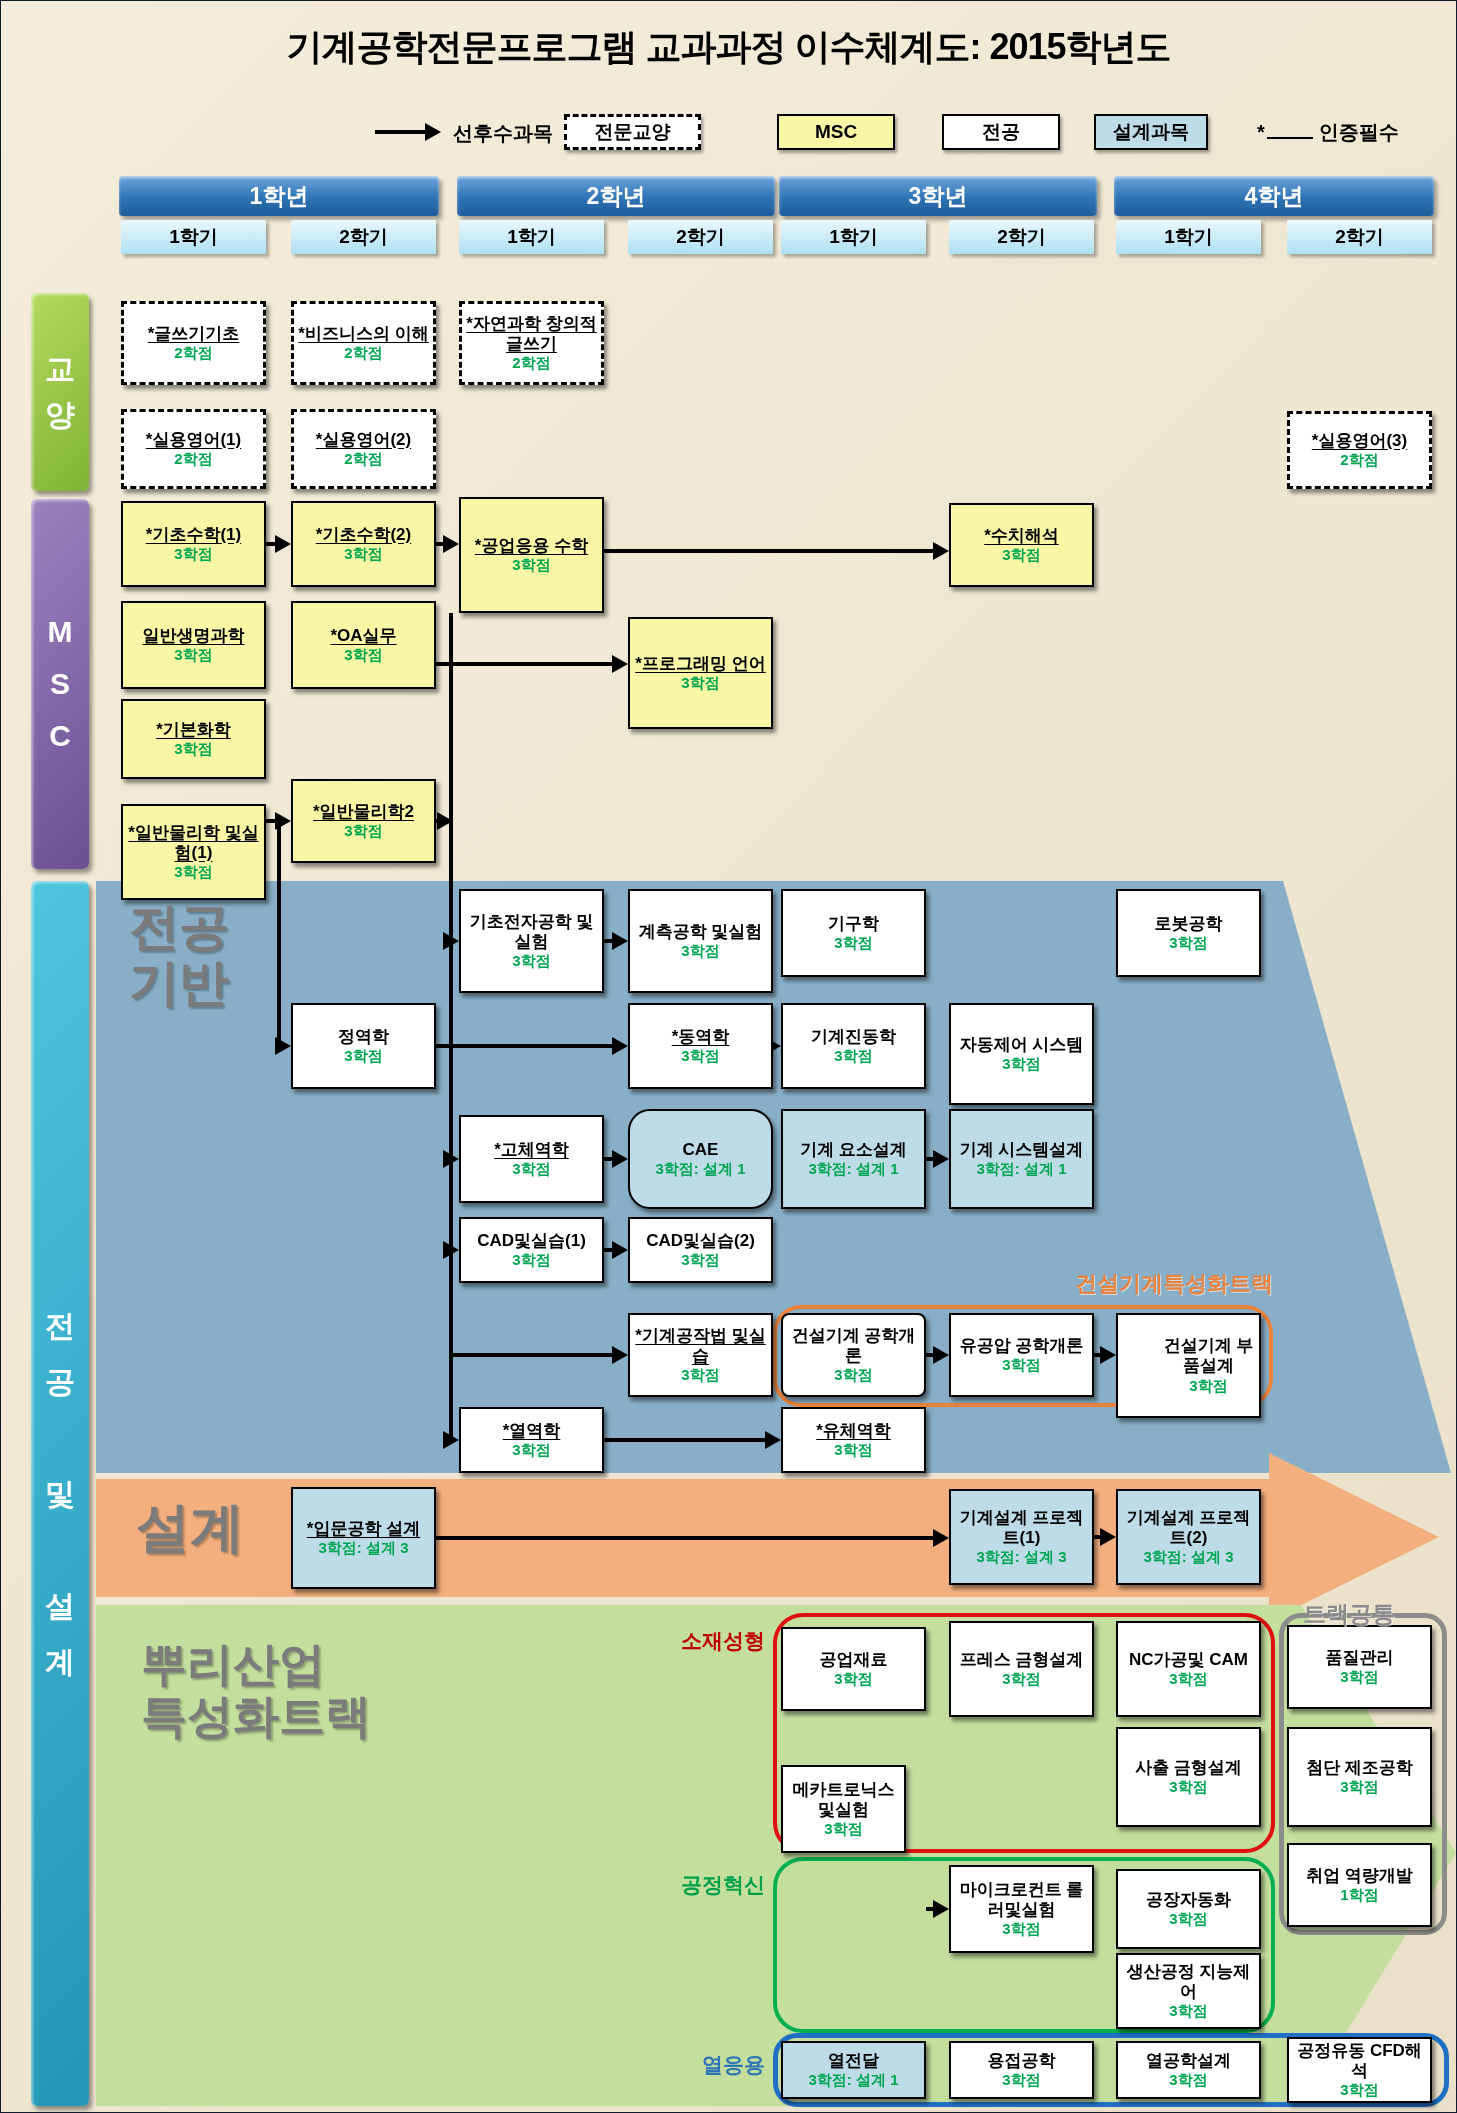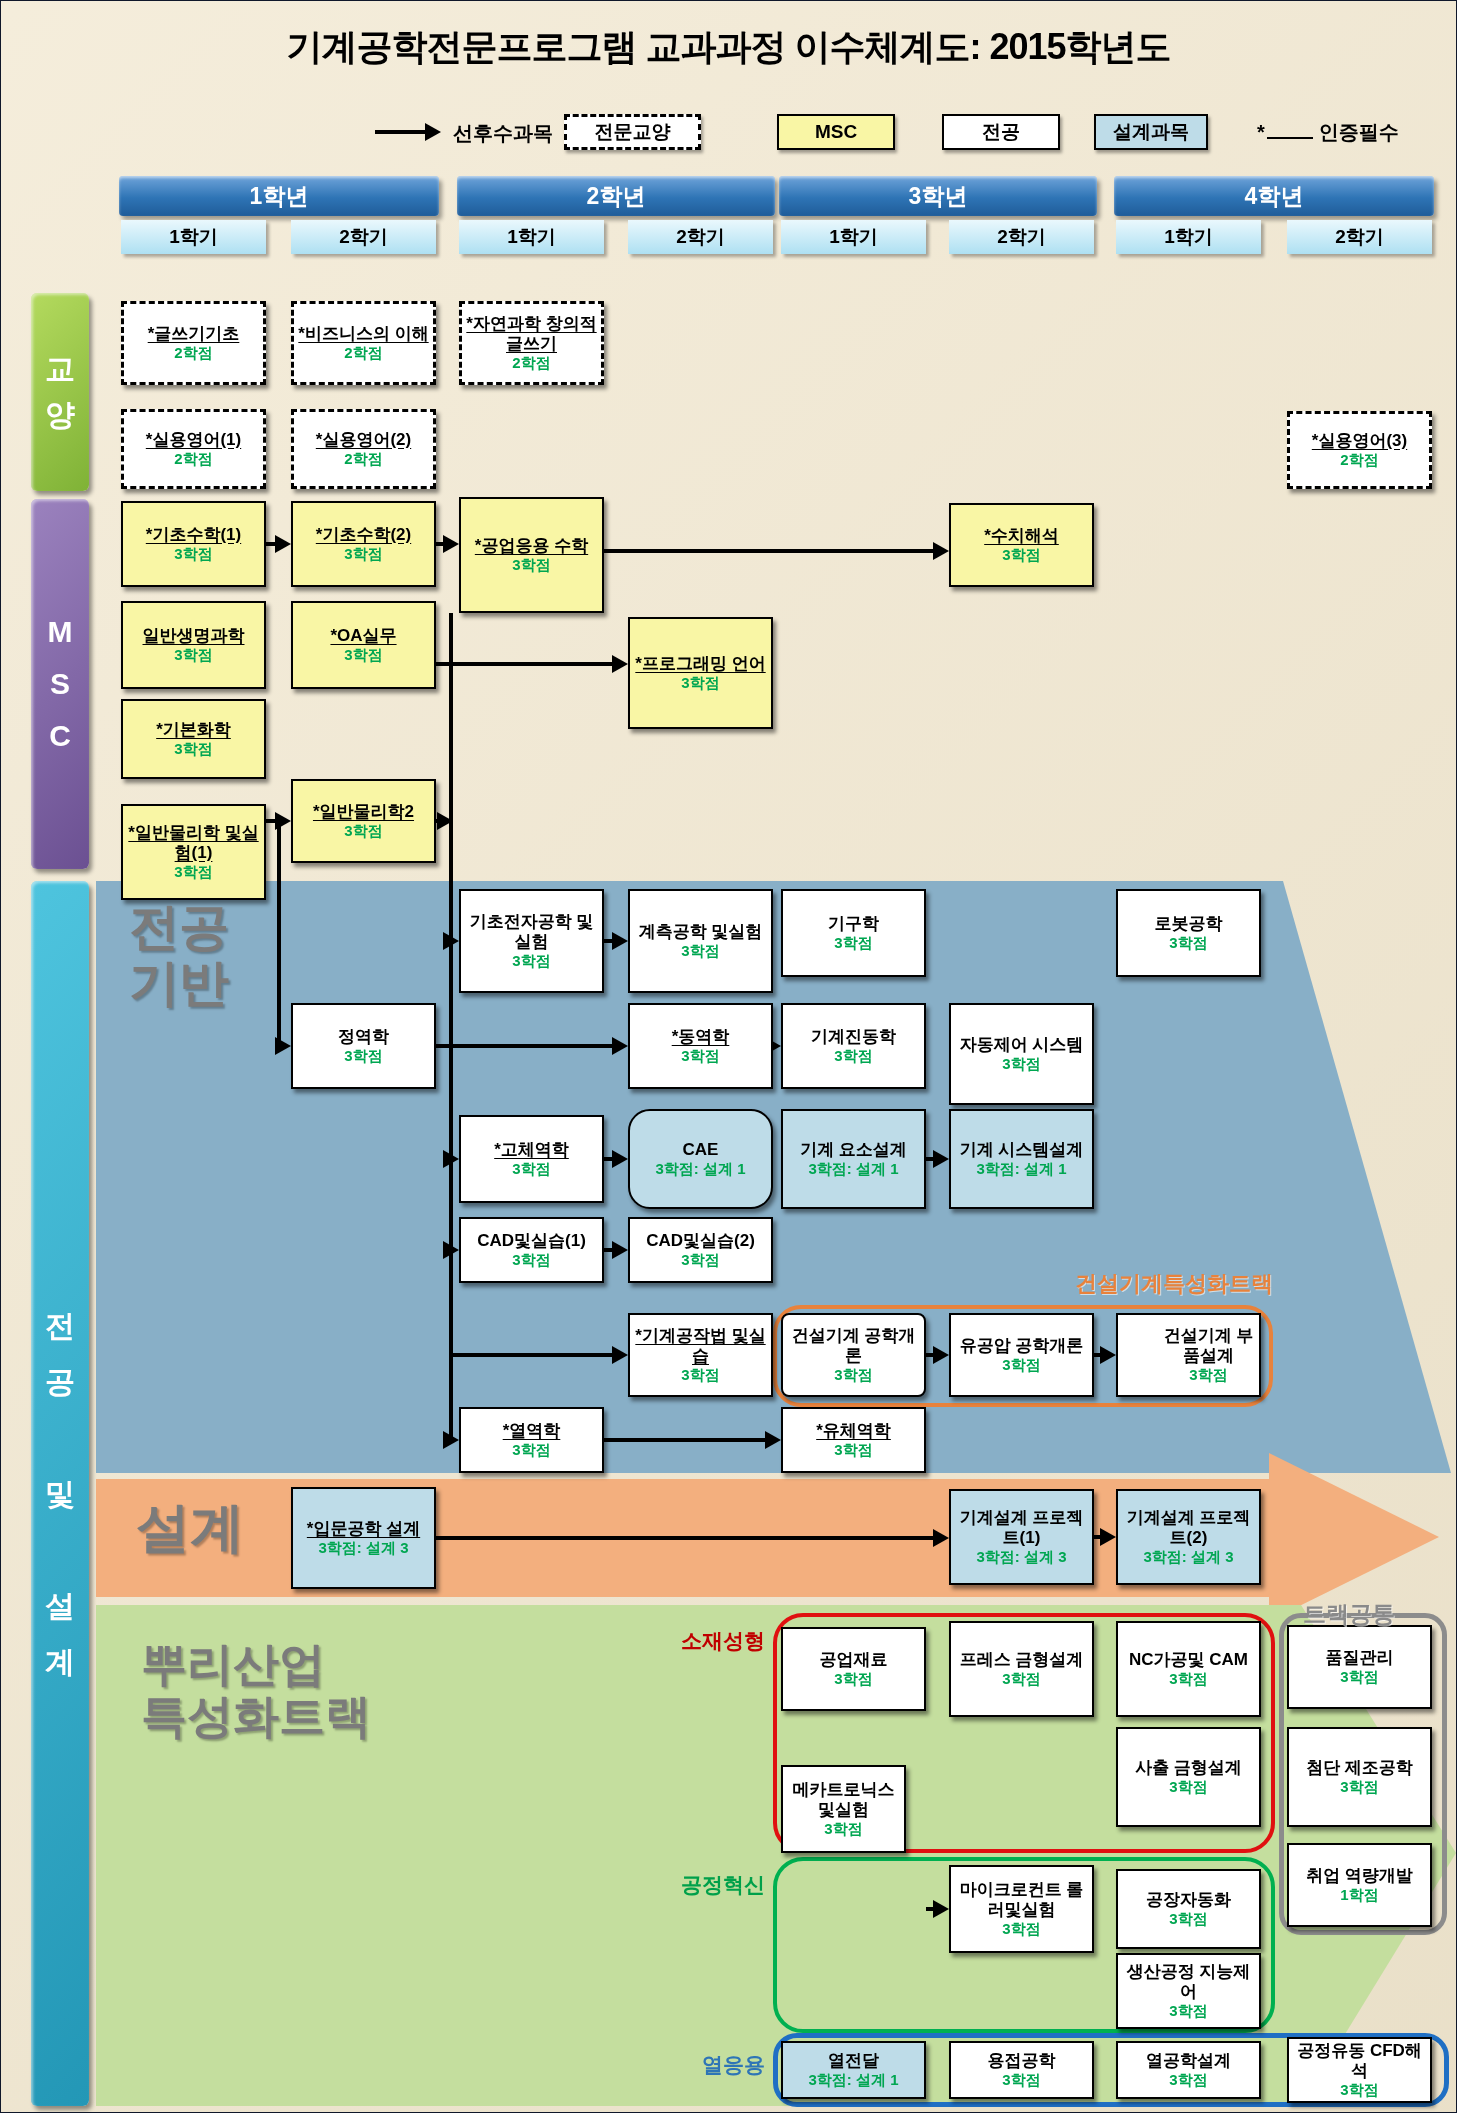--- a/index.html
+++ b/index.html
@@ -249,21 +249,21 @@
         <div class="credit">3학점</div>
       </div>
       <div class="course st-major" style="left:780px;top:1312px;width:145px;height:84px;border-radius:8px;">
         <div class="cname">건설기계 공학개론</div>
         <div class="credit">3학점</div>
       </div>
       <div class="course st-major" style="left:948px;top:1312px;width:145px;height:84px;">
         <div class="cname">유공압 공학개론</div>
         <div class="credit">3학점</div>
       </div>
-      <div class="course st-major" style="left:1115px;top:1312px;width:145px;height:84px;padding-left:43px;">
+      <div class="course st-major" style="left:1115px;top:1312px;width:145px;height:105px;padding-left:43px;">
         <div class="cname">건설기계 부품설계</div>
         <div class="credit">3학점</div>
       </div>
       <div class="course st-major" style="left:458px;top:1406px;width:145px;height:66px;">
         <div class="cname u">*열역학</div>
         <div class="credit">3학점</div>
       </div>
       <div class="course st-major" style="left:780px;top:1406px;width:145px;height:66px;">
         <div class="cname u">*유체역학</div>
         <div class="credit">3학점</div>

